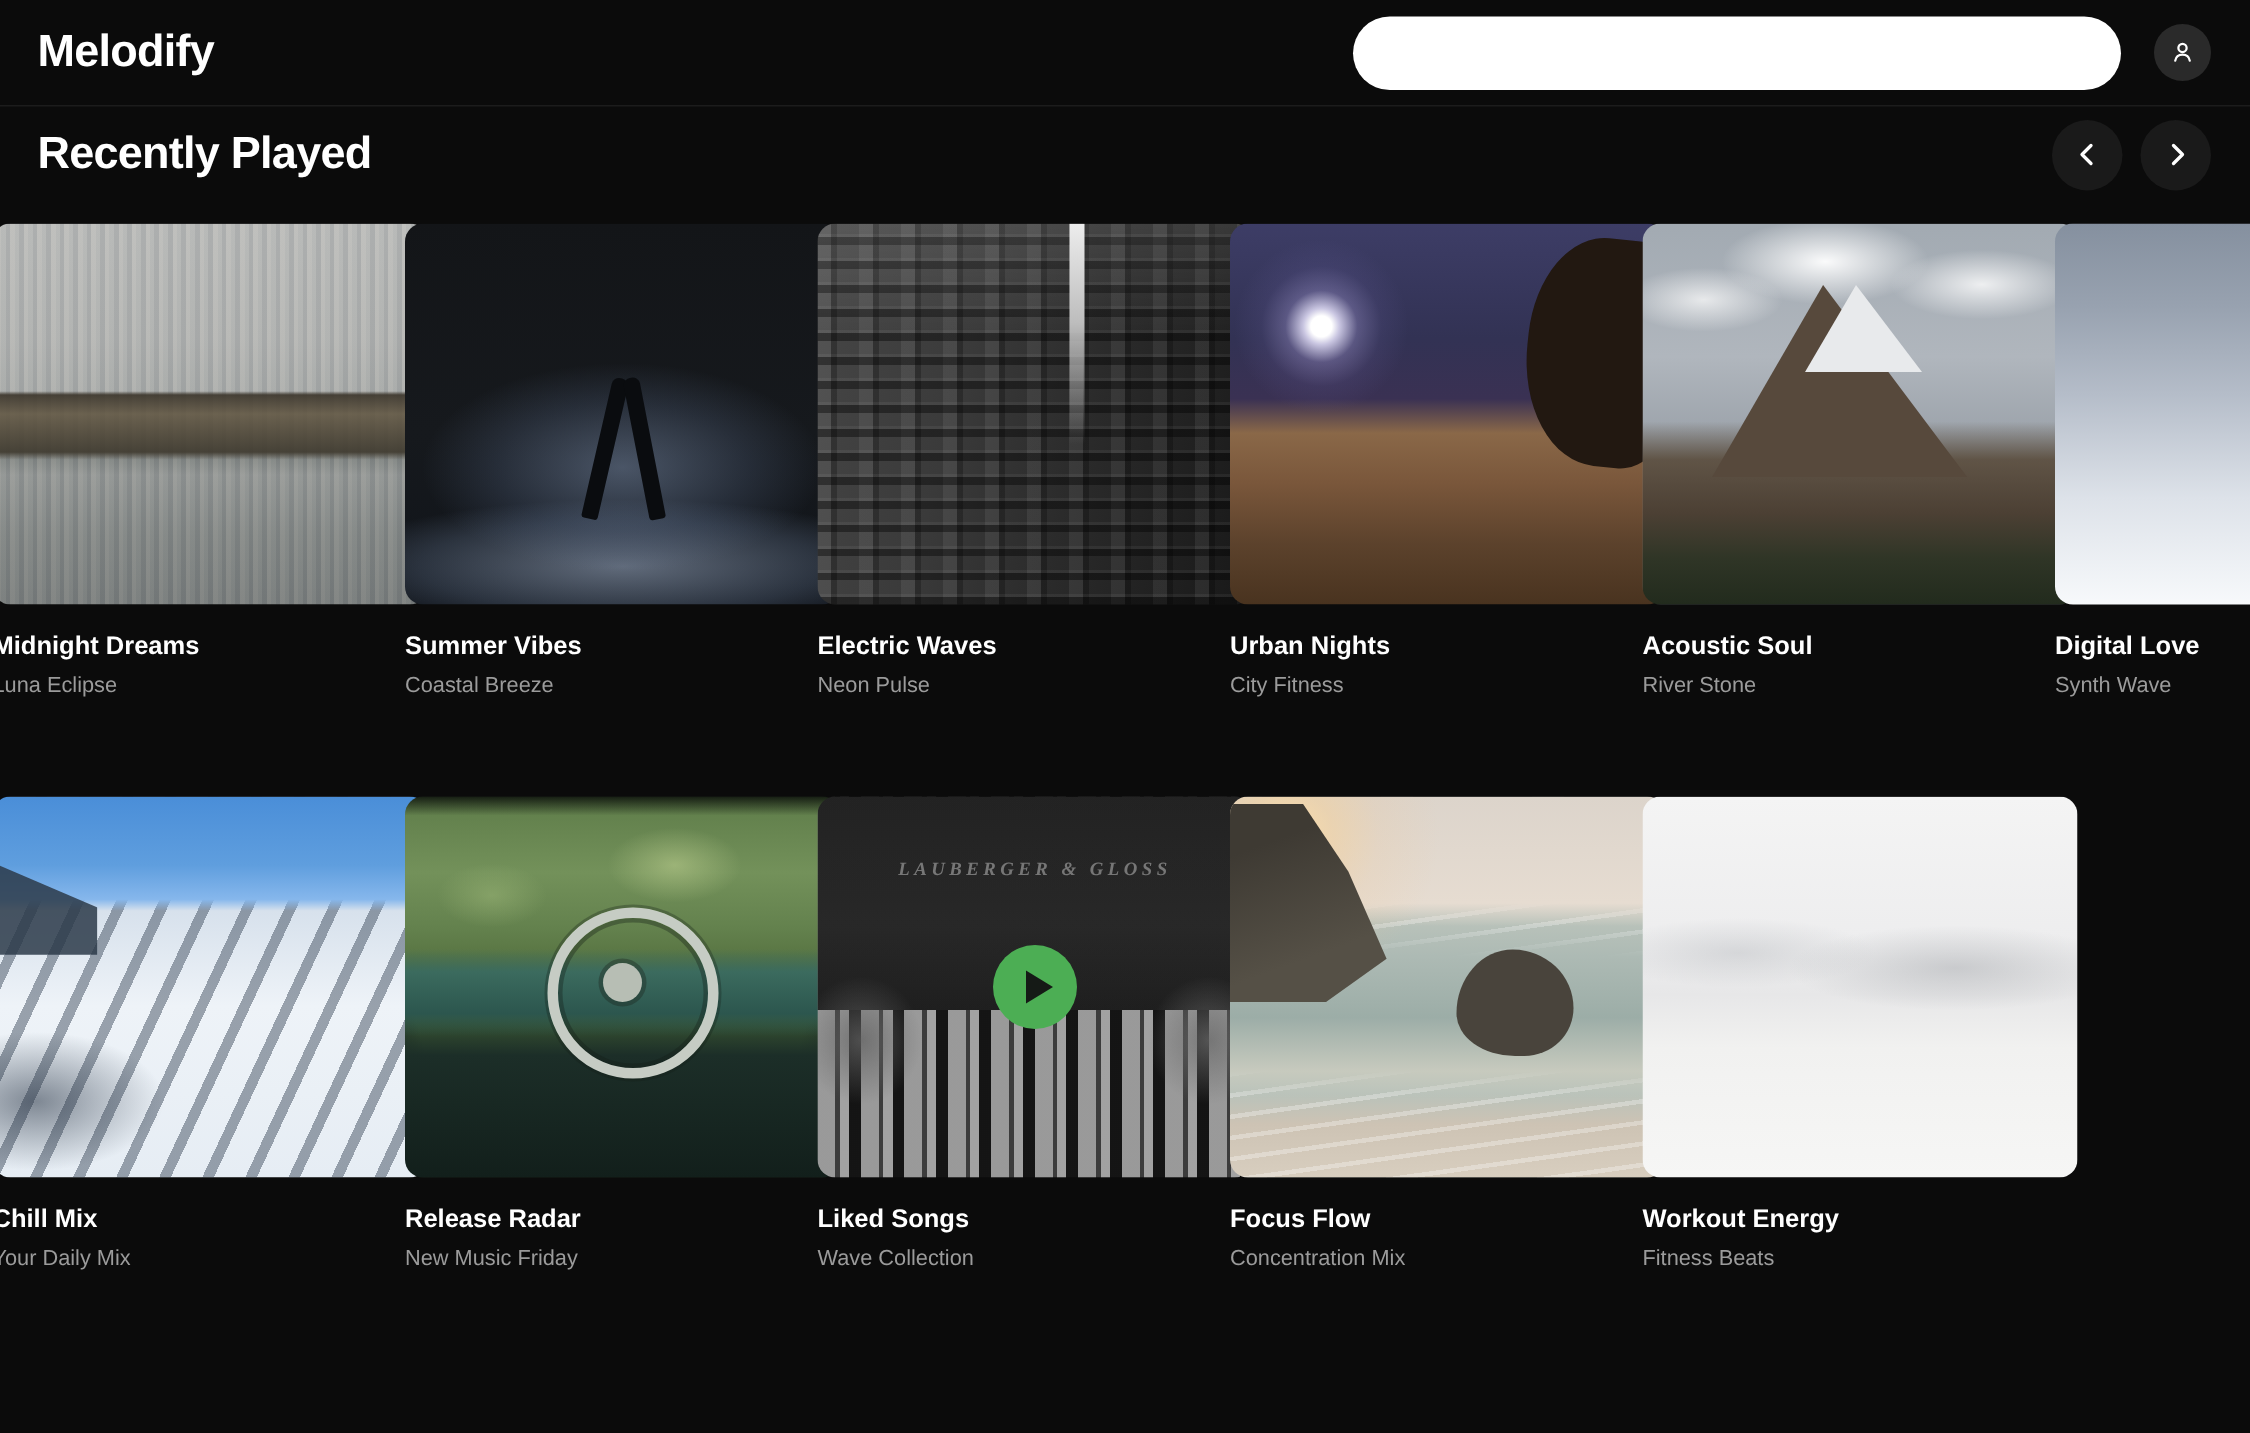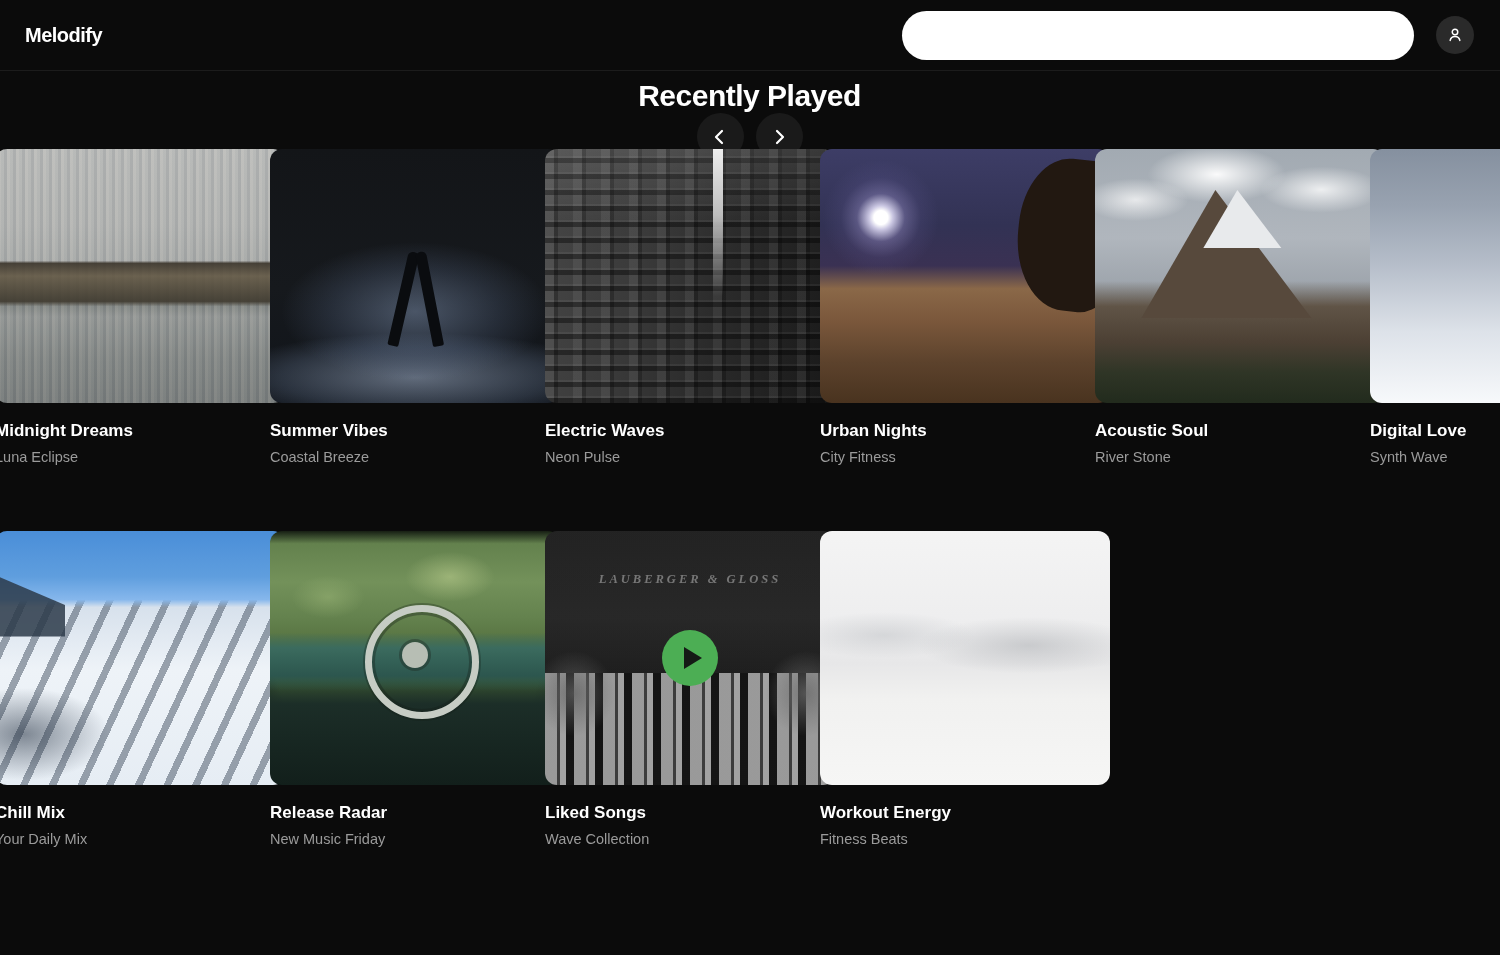--- a/index.html
+++ b/index.html
@@ -12,21 +12,21 @@
 
   
   header {
     height: 71px;
     display: flex;
     align-items: center;
     padding: 0 26px 0 25px;
     border-bottom: 1px solid rgba(255,255,255,0.07);
   }
   .logo {
-    font-size: 20px;
+    font-size: 30px;
     font-weight: 700;
     letter-spacing: -0.5px;
     cursor: pointer;
   }
   .search {
     margin-left: auto;
     width: 512px;
     height: 49px;
     border: none;
     outline: none;
@@ -55,21 +55,21 @@
   .section { display: block; }
   .section-head {
     height: 48px;
     display: flex;
     align-items: center;
     justify-content: space-between;
     padding: 0 26px 0 25px;
   }
   .section:first-of-type { margin-top: 8px; }
   .section + .section { margin-top: 66px; }
-  .section-head { margin-bottom: 22px; flex-direction: column; }
+  .section-head { margin-bottom: 22px; }
   .section-title {
     font-size: 30px;
     font-weight: 700;
     letter-spacing: -0.5px;
   }
   .arrows { display: flex; gap: 12px; }
   .arrow {
     width: 47px;
     height: 47px;
     border-radius: 50%;
@@ -348,20 +348,28 @@
     <div class="card-art art-piano-hands-bw">
       <span class="art-overlay-text">LAUBERGER &amp; GLOSS</span>
       <div class="play-badge" style="background: rgb(76, 174, 84);">
         <span class="play-triangle"></span>
       </div>
     </div>
     <div class="card-title">Liked Songs</div>
     <div class="card-subtitle">Wave Collection</div>
   </div>
           <div class="card">
+    <div class="card-art art-ocean-rocks-sunset">
+      
+      
+    </div>
+    <div class="card-title">Focus Flow</div>
+    <div class="card-subtitle">Concentration Mix</div>
+  </div>
+          <div class="card">
     <div class="card-art art-foggy-mountain">
       
       
     </div>
     <div class="card-title">Workout Energy</div>
     <div class="card-subtitle">Fitness Beats</div>
   </div>
         </div>
     </div>
   </section>

